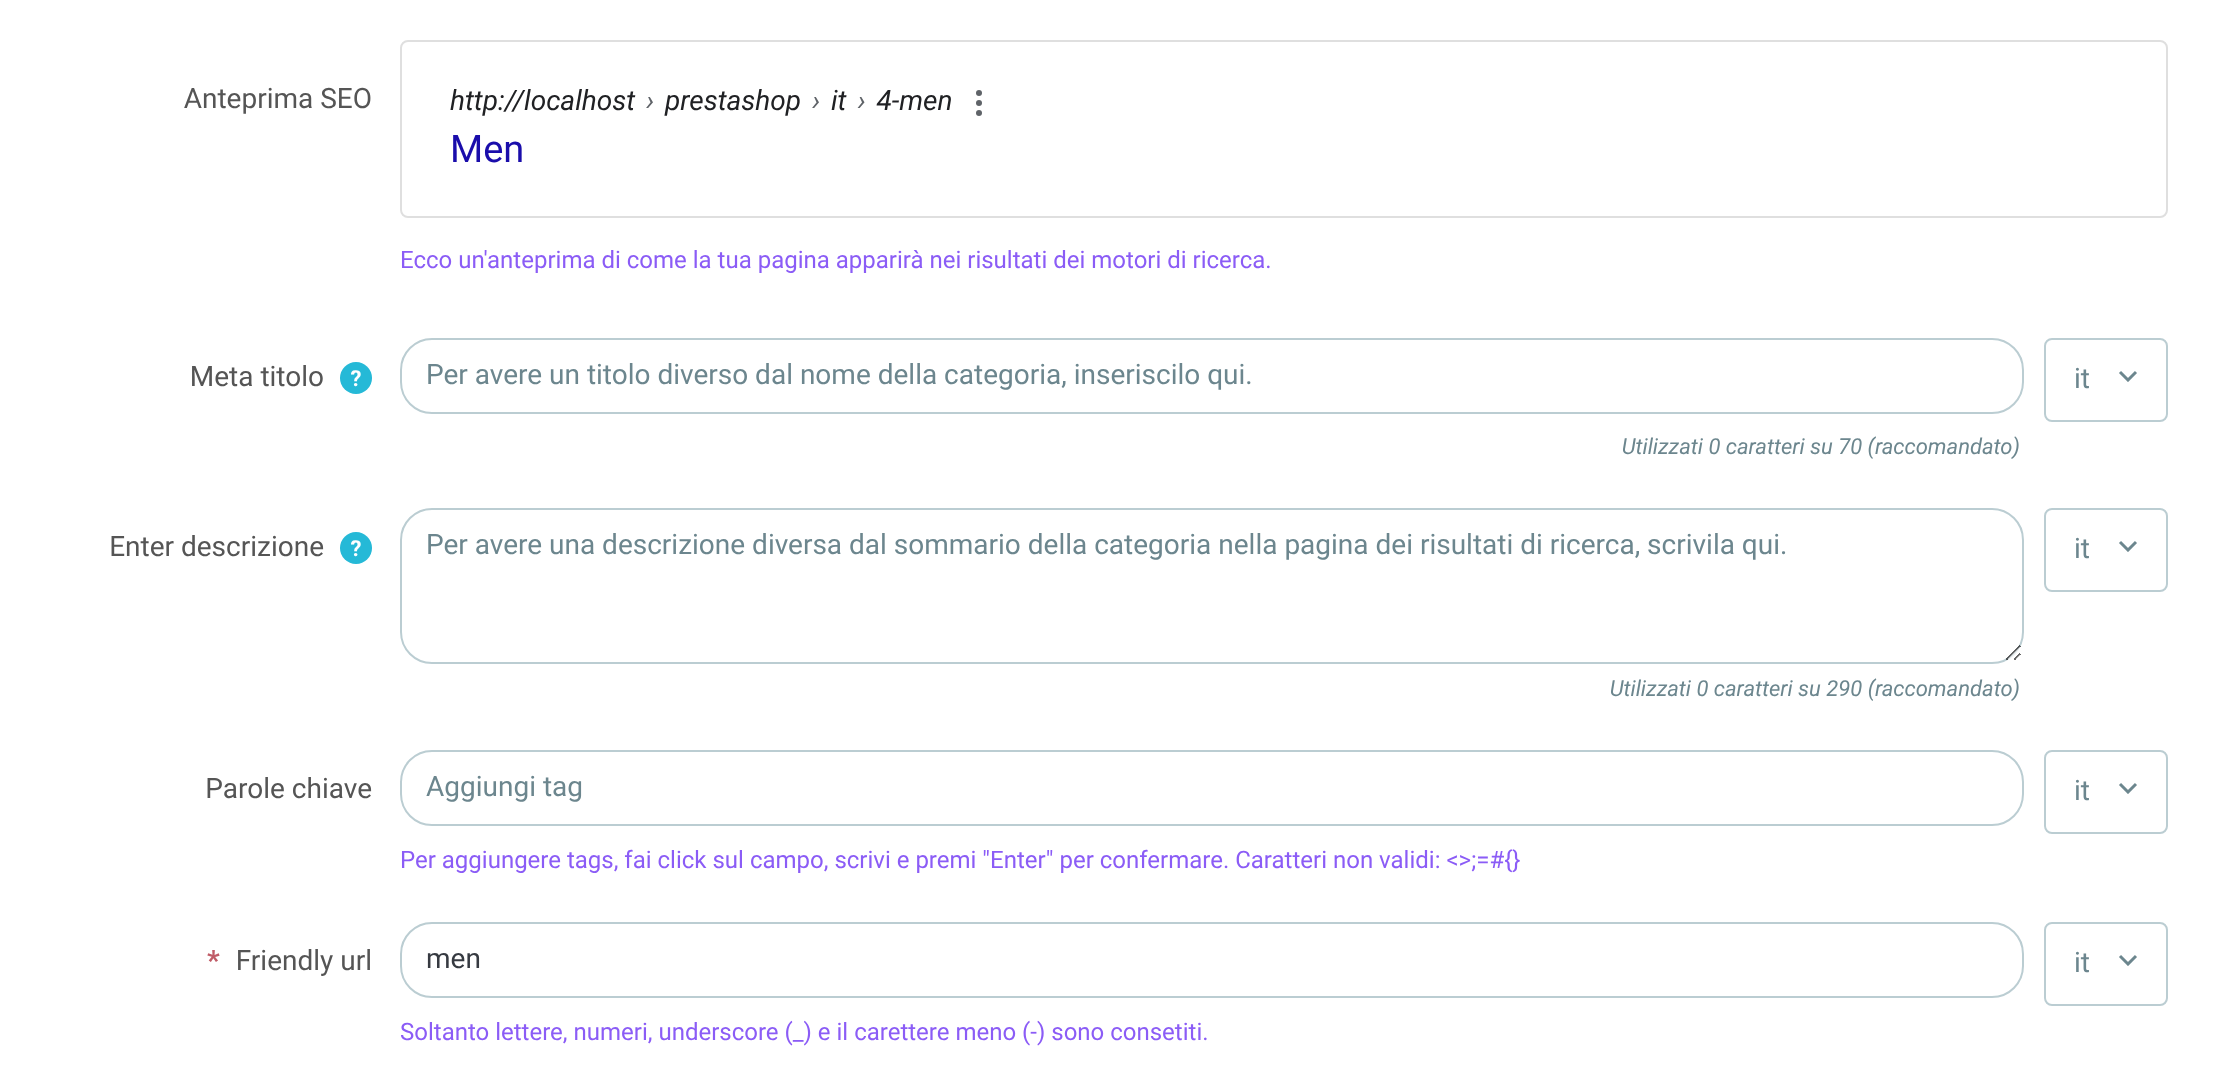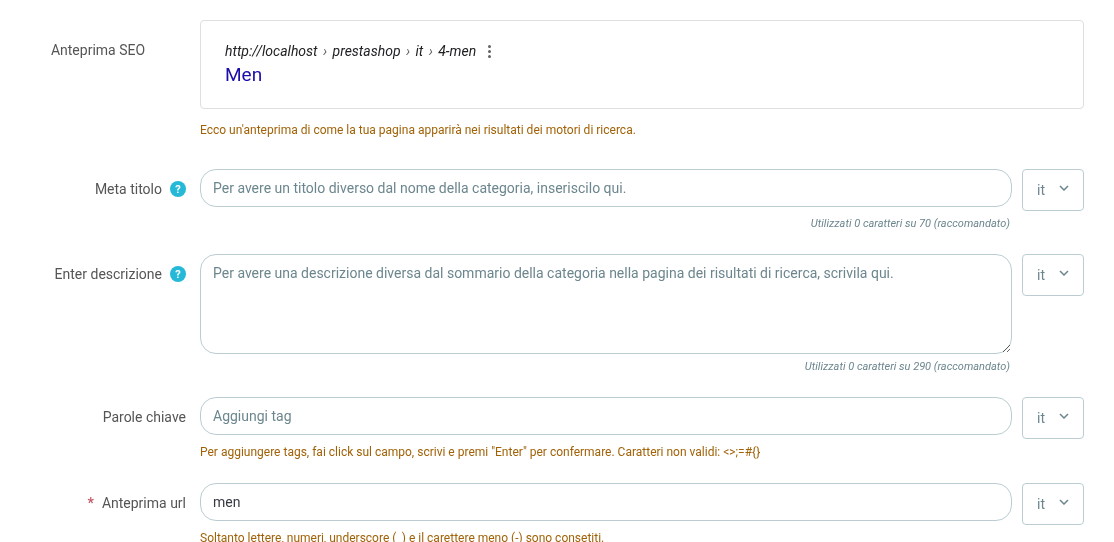--- a/index.html
+++ b/index.html
@@ -63,21 +63,21 @@
       border-radius: 16px;
       padding: 10px 12px;
       font-size: 14px;
       color: #363a41;
       font-family: inherit;
     }
     .text-input::placeholder, .textarea-input::placeholder {
       color: #6c868e;
     }
     .textarea-input {
-      height: 100px;
+      height: 78px;
       resize: both;
     }
     .lang-dropdown {
       border: 1px solid #bbcdd2;
       border-radius: 4px;
       padding: 10px 14px;
       display: flex;
       align-items: center;
       gap: 14px;
       cursor: pointer;
@@ -97,21 +97,21 @@
     .counter-note {
       text-align: right;
       color: #6c868e;
       font-style: italic;
       font-size: 11px;
       margin-top: 6px;
       margin-bottom: 18px;
       padding-right: 74px;
     }
     .helper-text {
-      color: #a16207;
+      color: #8b5cf6;
       font-size: 12px;
       margin-top: 6px;
       margin-bottom: 18px;
     }
     .seo-preview-box {
       border: 1px solid #dfdfdf;
       border-radius: 4px;
       padding: 22px 24px;
       margin-bottom: 8px;
     }
@@ -142,21 +142,21 @@
       height: 3px;
       background: #5f6368;
       border-radius: 50%;
     }
     .gap-after-preview { margin-bottom: 26px; }
   </style>
 </head>
 <body>
 
 <div class="form-row">
-  <div class="label-col" style="padding-top:22px;justify-content:center;">
+  <div class="label-col" style="padding-top:22px;">
     <span class="label-text">Anteprima SEO</span>
   </div>
   <div class="input-col">
     <div class="seo-preview-box">
       <div class="seo-url-row">
         <span class="seo-url">
           <span>http://localhost</span><span class="breadcrumb-sep"> › </span><span>prestashop</span><span class="breadcrumb-sep"> › </span><span>it</span><span class="breadcrumb-sep"> › </span><span>4-men</span>
         </span>
         <span class="kebab-icon">
           <span></span>
@@ -228,21 +228,21 @@
         </span>
       </div>
     </div>
     <div class="helper-text">Per aggiungere tags, fai click sul campo, scrivi e premi "Enter" per confermare. Caratteri non validi: &lt;&gt;;=#{}</div>
   </div>
 </div>
 
 <div class="form-row">
   <div class="label-col">
     <span class="required-asterisk">*</span>
-    <span class="label-text">Anteprima url</span>
+    <span class="label-text">Friendly url</span>
   </div>
   <div class="input-col">
     <div class="input-row">
       <input type="text" class="text-input" value="men" style="">
       <div class="lang-dropdown">
         <span class="lang-text">it</span>
         <span class="chevron-down">
           <svg width="10" height="6" viewBox="0 0 10 6">
               <path d="M1 1 L5 5 L9 1" stroke="#6c868e" stroke-width="1.5" fill="none"></path>
             </svg>

